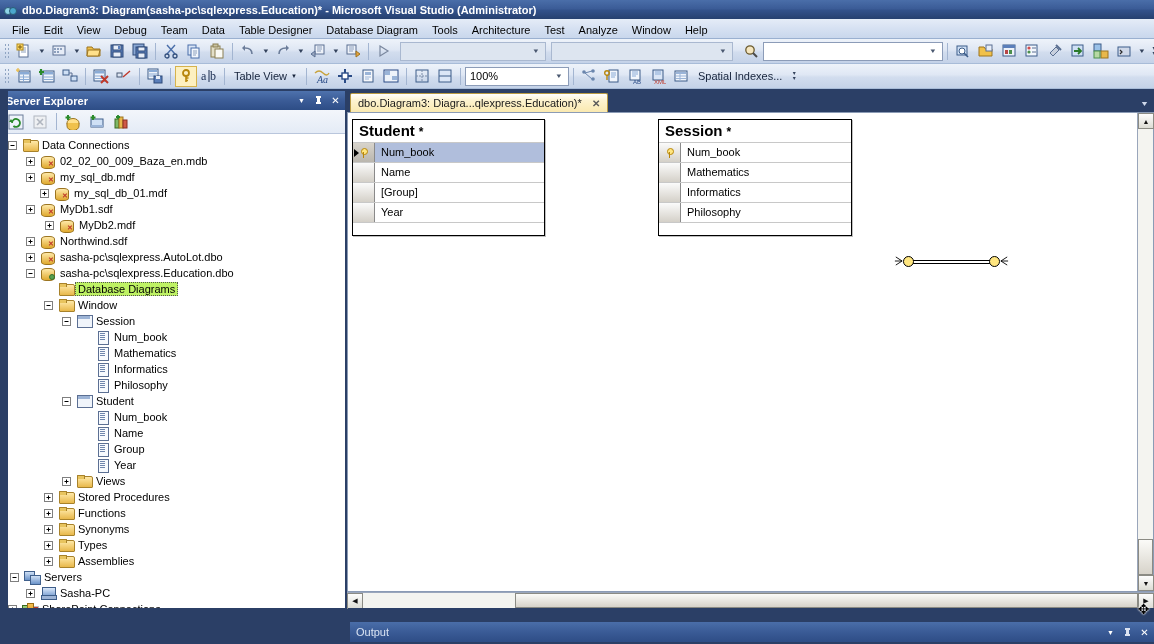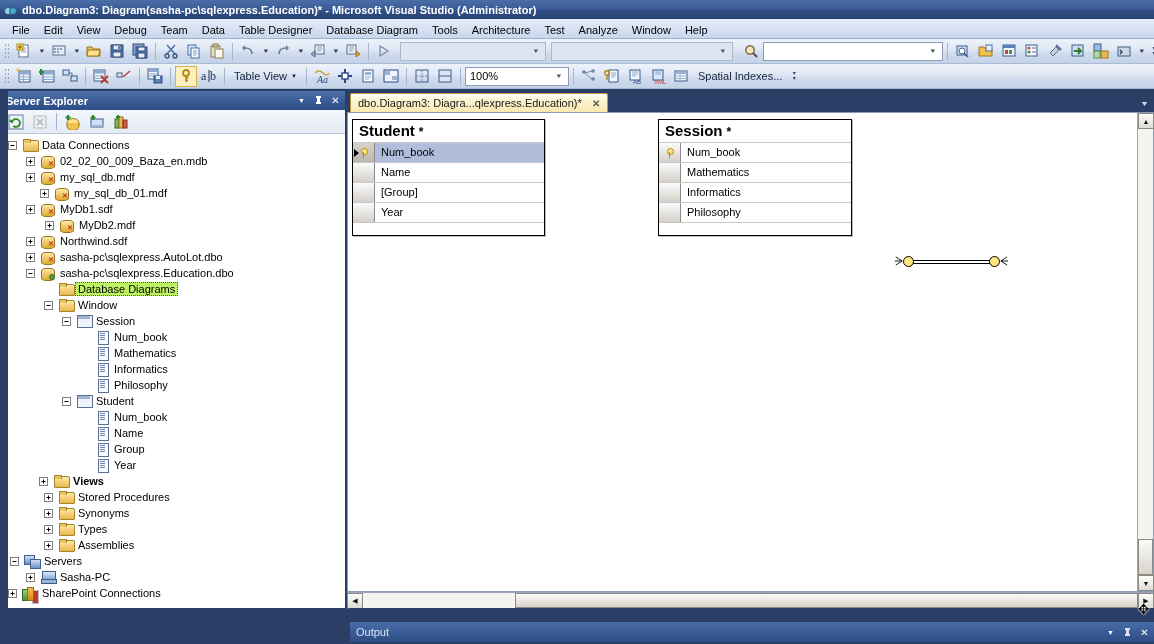--- a/index.html
+++ b/index.html
@@ -1057,21 +1057,21 @@
             </span>
             <span class="tlabel">Group</span>
           </div>
           <div class="tnode" style="padding-left: 78px;">
             <span class="exp"></span>
             <span class="ticon">
               <span class="i-col"></span>
             </span>
             <span class="tlabel">Year</span>
           </div>
-          <div class="tnode" style="padding-left: 37px; font-weight: bold;">
+          <div class="tnode" style="padding-left: 60px;">
             <span class="exp">
               <svg width="9" height="9" viewBox="0 0 9 9">
                 <rect x="0.5" y="0.5" width="8" height="8" fill="#fff" stroke="#7f7f7f"></rect>
                 <path d="M2.5 4.5h4M4.5 2.5v4" stroke="#000" stroke-width="1"></path>
               </svg>
             </span>
             <span class="ticon">
               <span class="i-folder"></span>
             </span>
             <span class="tlabel">Views</span>
@@ -1080,20 +1080,32 @@
             <span class="exp">
               <svg width="9" height="9" viewBox="0 0 9 9">
                 <rect x="0.5" y="0.5" width="8" height="8" fill="#fff" stroke="#7f7f7f"></rect>
                 <path d="M2.5 4.5h4M4.5 2.5v4" stroke="#000" stroke-width="1"></path>
               </svg>
             </span>
             <span class="ticon">
               <span class="i-folder"></span>
             </span>
             <span class="tlabel">Stored Procedures</span>
+          </div>
+          <div class="tnode" style="padding-left: 42px;">
+            <span class="exp">
+              <svg width="9" height="9" viewBox="0 0 9 9">
+                <rect x="0.5" y="0.5" width="8" height="8" fill="#fff" stroke="#7f7f7f"></rect>
+                <path d="M2.5 4.5h4M4.5 2.5v4" stroke="#000" stroke-width="1"></path>
+              </svg>
+            </span>
+            <span class="ticon">
+              <span class="i-folder"></span>
+            </span>
+            <span class="tlabel">Functions</span>
           </div>
           <div class="tnode" style="padding-left: 42px;">
             <span class="exp">
               <svg width="9" height="9" viewBox="0 0 9 9">
                 <rect x="0.5" y="0.5" width="8" height="8" fill="#fff" stroke="#7f7f7f"></rect>
                 <path d="M2.5 4.5h4M4.5 2.5v4" stroke="#000" stroke-width="1"></path>
               </svg>
             </span>
             <span class="ticon">
               <span class="i-folder"></span>

